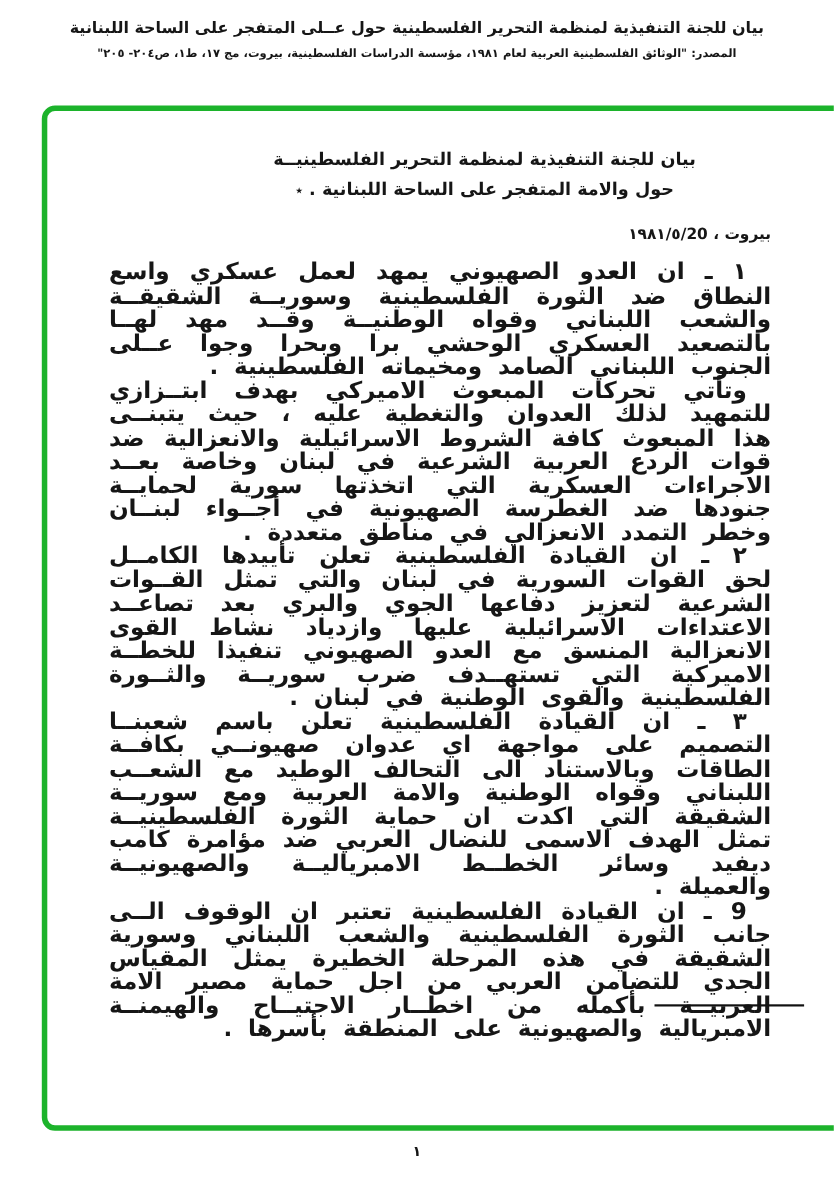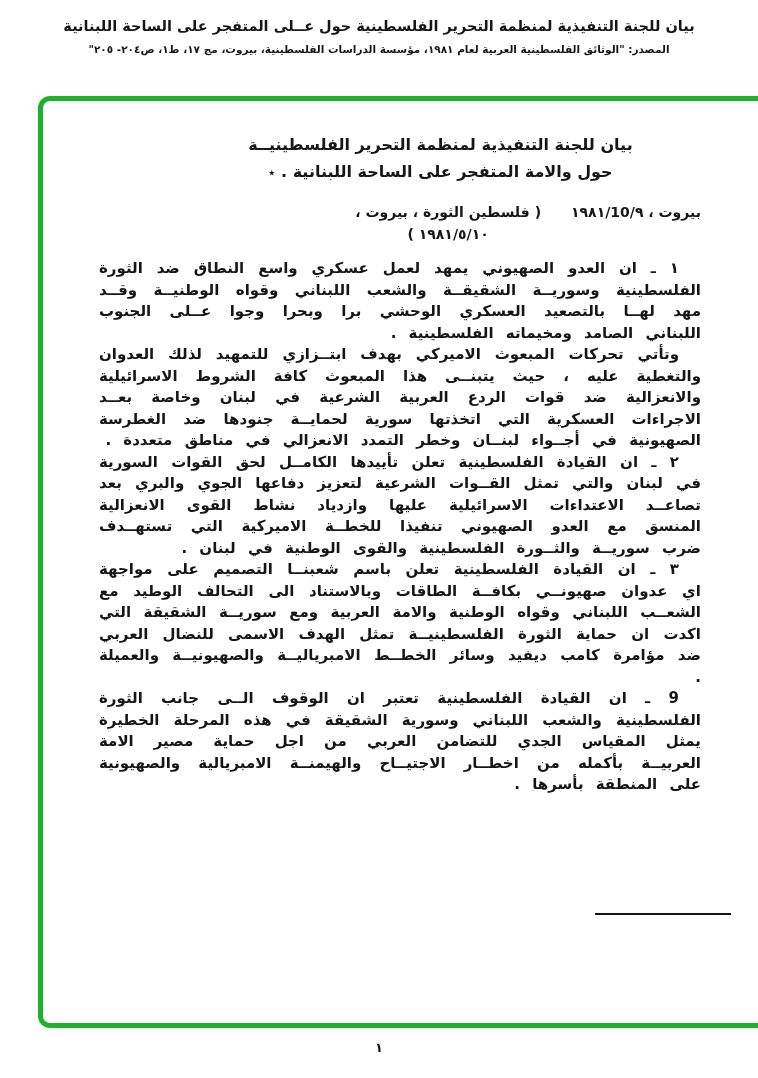--- a/index.html
+++ b/index.html
@@ -21,21 +21,21 @@
     font-size:16px;line-height:27px;
   }
   .star{font-size:13px;}
   .dateline{
     display:flex;direction:rtl;align-items:flex-start;gap:30px;
     margin:15px 77px 0 72px;font-size:14px;line-height:22px;
   }
   .dateline-ref .ref-l2{text-align:center;}
   .body-text{
     margin:13px 77px 0 56px;direction:rtl;text-align:justify;
-    font-size:15px;line-height:21.5px;word-spacing:7px;
+    font-size:21px;line-height:21.5px;word-spacing:7px;
   }
   .body-text p{margin:0;text-indent:22px;}
   .footnote-sep{
     position:absolute;bottom:108px;right:47px;width:136px;height:2px;
     background:#111;
   }
   .footnote{
     position:absolute;bottom:10px;right:50px;width:428px;direction:rtl;
     text-align:justify;font-size:12.5px;line-height:19.5px;word-spacing:2px;
   }
@@ -57,25 +57,21 @@
 
   <div class="doc-title">
     <div>بيان للجنة التنفيذية لمنظمة التحرير الفلسطينيــة</div>
     <div>
       <span>حول والامة المتفجر على الساحة اللبنانية .</span>
       <span class="star">٭</span>
     </div>
   </div>
 
   <div class="dateline">
-    <span>بيروت ، ١٩٨١/10/٩</span>
-    <div class="dateline-ref">
-      <div class="ref-l1">( فلسطين الثورة ، بيروت ،</div>
-      <div class="ref-l2">١٩٨١/٥/١٠ )</div>
-    </div>
+    <span>بيروت ، ١٩٨١/٥/20</span>
   </div>
 
   <div class="body-text">
     <p>١ ـ ان العدو الصهيوني يمهد لعمل عسكري واسع النطاق ضد الثورة الفلسطينية وسوريــة الشقيقــة والشعب اللبناني وقواه الوطنيــة وقــد مهد لهــا بالتصعيد العسكري الوحشي برا وبحرا وجوا عــلى الجنوب اللبناني الصامد ومخيماته الفلسطينية .</p>
     <p>وتأتي تحركات المبعوث الاميركي بهدف ابتــزازي للتمهيد لذلك العدوان والتغطية عليه ، حيث يتبنــى هذا المبعوث كافة الشروط الاسرائيلية والانعزالية ضد قوات الردع العربية الشرعية في لبنان وخاصة بعــد الاجراءات العسكرية التي اتخذتها سورية لحمايــة جنودها ضد الغطرسة الصهيونية في أجــواء لبنــان وخطر التمدد الانعزالي في مناطق متعددة .</p>
     <p>٢ ـ ان القيادة الفلسطينية تعلن تأييدها الكامــل لحق القوات السورية في لبنان والتي تمثل القــوات الشرعية لتعزيز دفاعها الجوي والبري بعد تصاعــد الاعتداءات الاسرائيلية عليها وازدياد نشاط القوى الانعزالية المنسق مع العدو الصهيوني تنفيذا للخطــة الاميركية التي تستهــدف ضرب سوريــة والثــورة الفلسطينية والقوى الوطنية في لبنان .</p>
     <p>٣ ـ ان القيادة الفلسطينية تعلن باسم شعبنــا التصميم على مواجهة اي عدوان صهيونــي بكافــة الطاقات وبالاستناد الى التحالف الوطيد مع الشعــب اللبناني وقواه الوطنية والامة العربية ومع سوريــة الشقيقة التي اكدت ان حماية الثورة الفلسطينيــة تمثل الهدف الاسمى للنضال العربي ضد مؤامرة كامب ديفيد وسائر الخطــط الامبرياليــة والصهيونيــة والعميلة .</p>
     <p>9 ـ ان القيادة الفلسطينية تعتبر ان الوقوف الــى جانب الثورة الفلسطينية والشعب اللبناني وسورية الشقيقة في هذه المرحلة الخطيرة يمثل المقياس الجدي للتضامن العربي من اجل حماية مصير الامة العربيــة بأكمله من اخطــار الاجتيــاح والهيمنــة الامبريالية والصهيونية على المنطقة بأسرها .</p>
   </div>
 

